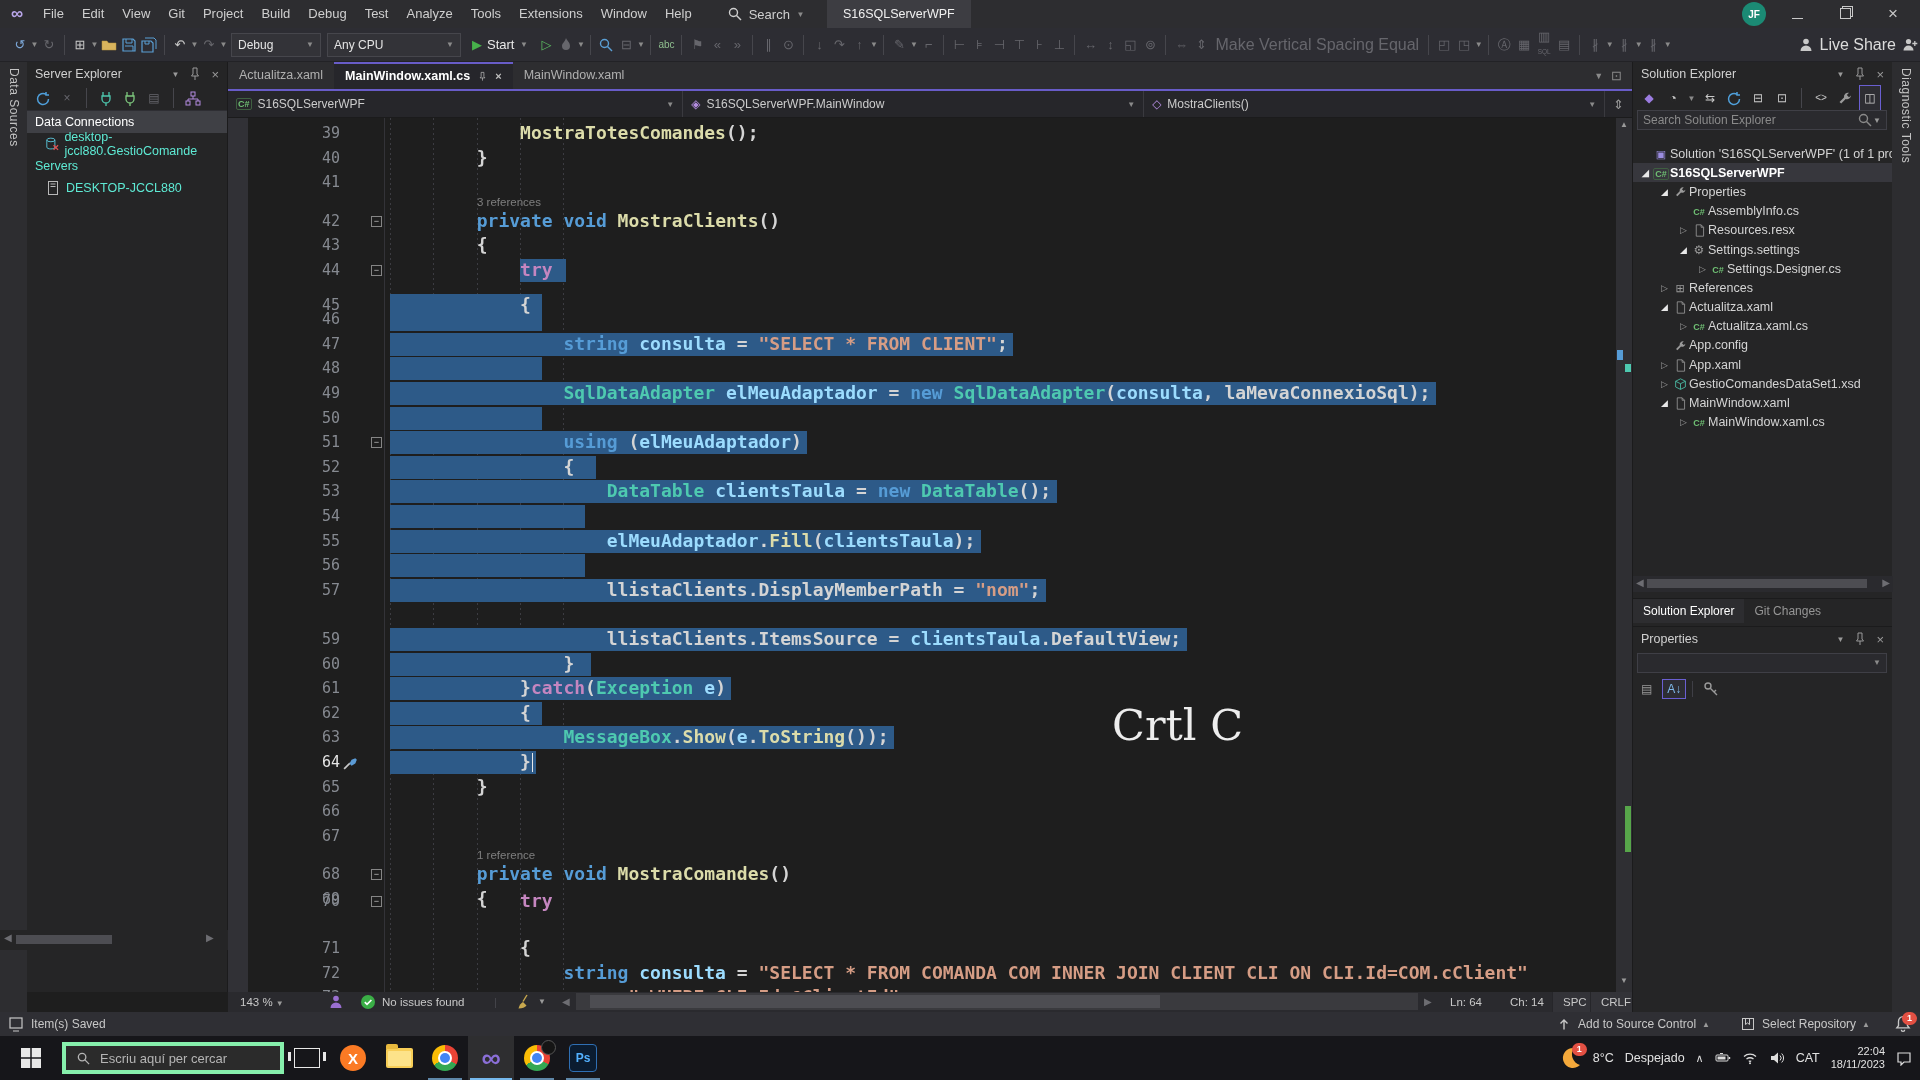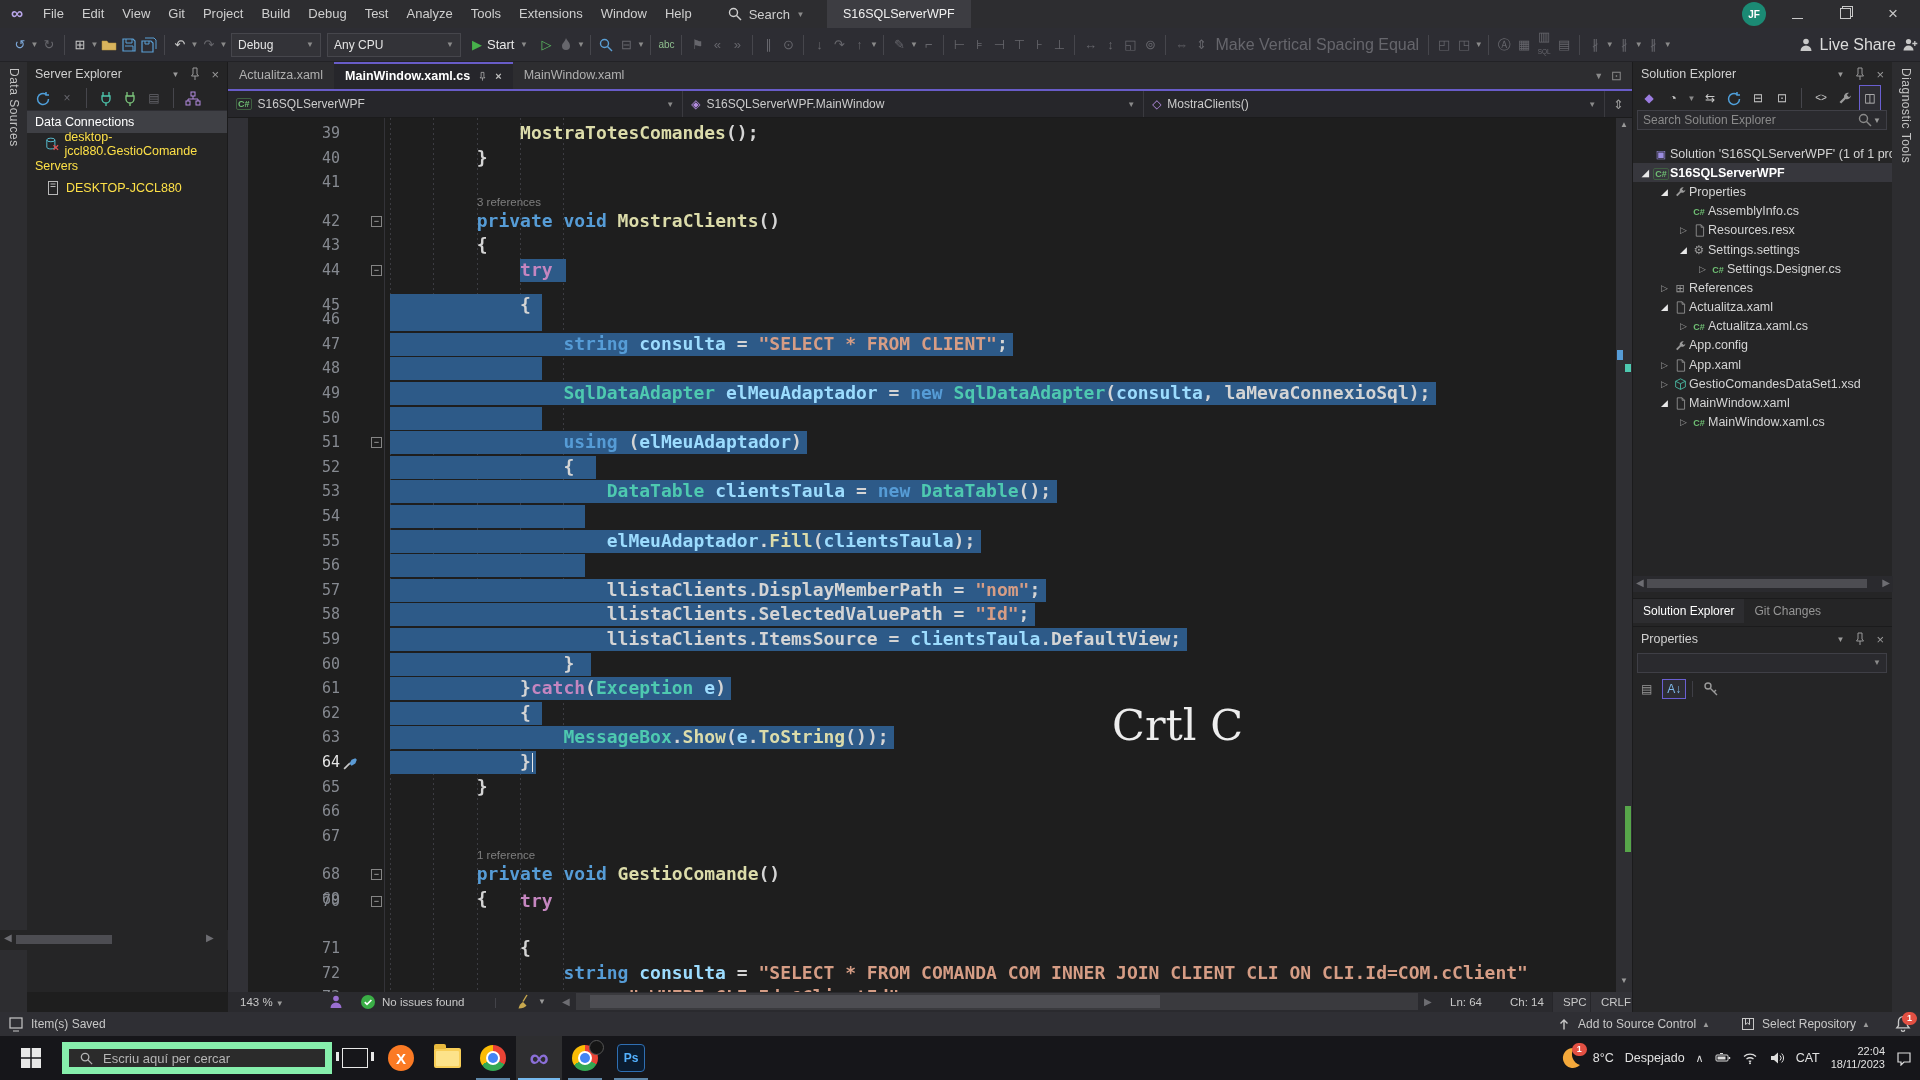--- a/index.html
+++ b/index.html
@@ -41,21 +41,21 @@
   .vstrip span{writing-mode:vertical-rl;display:block;margin:6px auto 0;letter-spacing:.5px;}
   #leftstrip{left:0;width:27px;}
   #rightstrip{left:1892px;width:28px;}
 
   
   #serverexp{position:absolute;left:27px;top:62px;width:201px;height:930px;background:#252526;border-right:1px solid #1b1b1c;box-sizing:border-box;}
   .ptitle{height:24px;display:flex;align-items:center;padding:0 8px;color:#d0d0d0;font-size:12.5px;}
   .ptitle .sp{flex:1;}
   .ptitle .tic{color:#9a9a9a;margin-left:8px;font-size:11px;}
   .ptoolbar{height:24px;display:flex;align-items:center;gap:4px;padding:0 6px;border-bottom:1px solid #2e2e33;}
-  .serow{height:22px;display:flex;align-items:center;gap:5px;font-size:12.5px;color:#fde047;padding-left:8px;}
+  .serow{height:22px;display:flex;align-items:center;gap:5px;font-size:12.5px;color:#5eead4;padding-left:8px;}
   .serow.selrow{background:#3f4045;color:#fff;}
   #sescroll{position:absolute;left:0;top:930px;width:228px;height:20px;background:#252526;}
   .hthumb{position:absolute;top:5px;height:9px;background:#4d4d52;}
   .harrow{position:absolute;top:2px;color:#6d6d72;font-size:10px;}
 
   
   #editor{position:absolute;left:228px;top:62px;width:1404px;height:950px;background:#1e1e1e;}
   #tabrow{position:absolute;left:0;top:0;width:100%;height:27px;background:#2d2d30;display:flex;}
   .etab{padding:0 11px;line-height:27px;font-size:12.5px;color:#b0b0b0;display:flex;align-items:center;gap:7px;}
   .etab.active{background:#26262b;color:#ffffff;border-top:2px solid #685cc8;line-height:25px;font-weight:bold;}
@@ -126,21 +126,21 @@
   #sb-left{display:flex;align-items:center;gap:7px;padding-left:8px;}
   #sb-right{margin-left:auto;display:flex;align-items:center;gap:6px;padding-right:8px;}
   .sbcaret{font-size:8px;color:#9a9a9a;}
   #bell{position:relative;width:18px;height:18px;color:#c8c8c8;}
   .badge{position:absolute;right:-5px;top:-3px;min-width:13px;height:13px;border-radius:7px;background:#e35043;color:#fff;
          font-size:9px;font-weight:bold;text-align:center;line-height:13px;padding:0 1px;}
 
   
   #taskbar{position:absolute;left:0;top:1036px;width:1920px;height:44px;background:#16161a;display:flex;align-items:center;}
   #startbtnwin{width:62px;height:44px;display:flex;align-items:center;justify-content:center;}
-  #tsearch{width:270px;height:32px;background:#2b2b2b;border:7px solid #86efac;box-sizing:border-box;display:flex;align-items:center;gap:9px;
+  #tsearch{width:222px;height:32px;background:#2b2b2b;border:4px solid #86efac;box-sizing:border-box;display:flex;align-items:center;gap:9px;
            color:#b5b5b5;font-size:13px;padding:0 10px;}
   .tcell{width:46px;height:44px;display:flex;align-items:center;justify-content:center;position:relative;}
   .tcell.open::after{content:"";position:absolute;left:6px;bottom:0;width:34px;height:2.5px;background:#5f87a8;}
   .tcell.focused{background:#2e2e30;}
   .tcell.focused::after{content:"";position:absolute;left:2px;bottom:0;width:42px;height:2.5px;background:#76b9ed;}
   .chromeic{width:26px;height:26px;border-radius:50%;background:conic-gradient(#ea4335 0 33%,#34a853 0 66%,#fbbc05 0 100%);position:relative;}
   .chromeic i{position:absolute;left:6px;top:6px;width:14px;height:14px;border-radius:50%;background:#fff;}
   .chromeic i b{position:absolute;left:2px;top:2px;width:10px;height:10px;border-radius:50%;background:#4285f4;}
   .profdot{position:absolute;right:4px;top:4px;width:13px;height:13px;border-radius:50%;background:#151515;border:1px solid #555;}
   .psic{width:26px;height:26px;background:#0b1c30;border:1.5px solid #2f6fb3;border-radius:4px;color:#53b1ff;font-weight:bold;
@@ -512,25 +512,20 @@
         <div class="crow" style="top: 435.2px;">
           <div class="selbg" style="left: 162px; width: 195.12px;"></div>
           <div class="lnum">56</div>
           <div class="ctext"></div>
         </div>
         <div class="crow" style="top: 459.8px;">
           <div class="selbg" style="left: 162px; width: 655.82px;"></div>
           <div class="lnum">57</div>
           <div class="ctext"><span class="tp">                    </span><span class="tp">llistaClients</span><span class="tp">.</span><span class="tp">DisplayMemberPath</span><span class="tp"> = </span><span class="ts">"nom"</span><span class="tp">;</span></div>
         </div>
-        <div class="crow" style="top: 484.4px;">
-          <div class="selbg" style="left: 162px; width: 644.98px;"></div>
-          <div class="lnum">58</div>
-          <div class="ctext"><span class="tp">                    </span><span class="tp">llistaClients</span><span class="tp">.</span><span class="tp">SelectedValuePath</span><span class="tp"> = </span><span class="ts">"Id"</span><span class="tp">;</span></div>
-        </div>
         <div class="crow" style="top: 509px;">
           <div class="selbg" style="left: 162px; width: 796.74px;"></div>
           <div class="lnum">59</div>
           <div class="ctext"><span class="tp">                    </span><span class="tp">llistaClients</span><span class="tp">.</span><span class="tp">ItemsSource</span><span class="tp"> = </span><span class="tv">clientsTaula</span><span class="tp">.</span><span class="tp">DefaultView</span><span class="tp">;</span></div>
         </div>
         <div class="crow" style="top: 533.6px;">
           <div class="selbg" style="left: 162px; width: 200.54px;"></div>
           <div class="lnum">60</div>
           <div class="ctext"><span class="tp">                }</span></div>
         </div>
@@ -570,21 +565,21 @@
           <div class="ctext"></div>
         </div>
         <div class="crow" style="top: 705.8px;">
           <div class="lnum">67</div>
           <div class="ctext"></div>
         </div>
         <div class="lens" style="top: 730.4px;">1 reference</div>
         <div class="crow" style="top: 744.4px;">
           <div class="lnum">68</div>
           <div class="foldbox">−</div>
-          <div class="ctext"><span class="tp">        </span><span class="tk">private</span><span class="tp"> </span><span class="tk">void</span><span class="tp"> </span><span class="tm">GestioComande</span><span class="tp">()</span></div>
+          <div class="ctext"><span class="tp">        </span><span class="tk">private</span><span class="tp"> </span><span class="tk">void</span><span class="tp"> </span><span class="tm">MostraComandes</span><span class="tp">()</span></div>
         </div>
         <div class="crow" style="top: 769px;">
           <div class="lnum">69</div>
           <div class="ctext"><span class="tp">        {</span></div>
         </div>
         <div class="crow" style="top: 771px;">
           <div class="lnum">70</div>
           <div class="foldbox">−</div>
           <div class="ctext"><span class="tp">            </span><span class="tc">try</span></div>
         </div>

